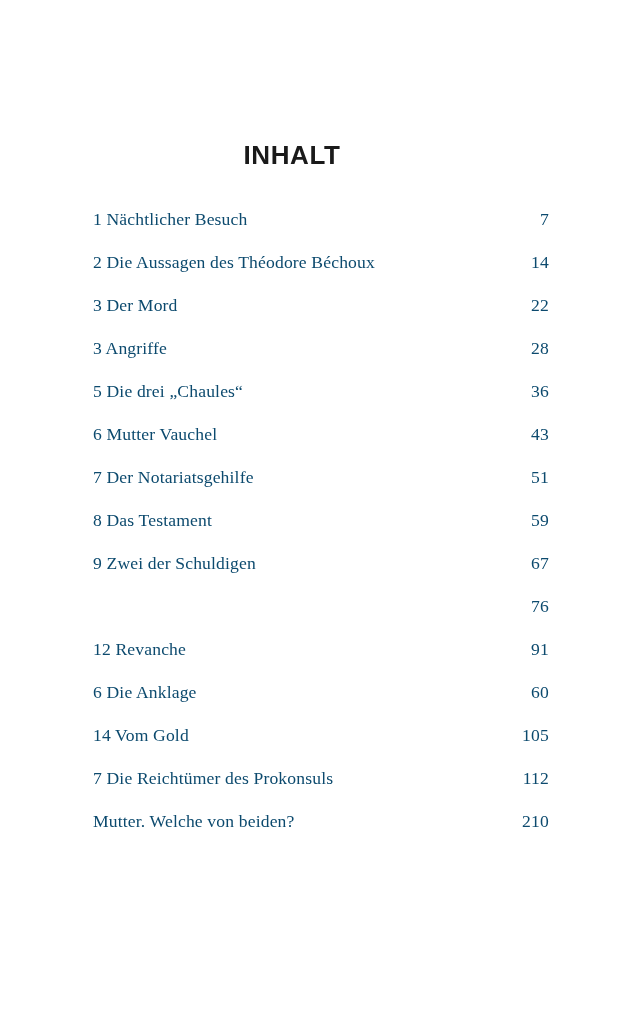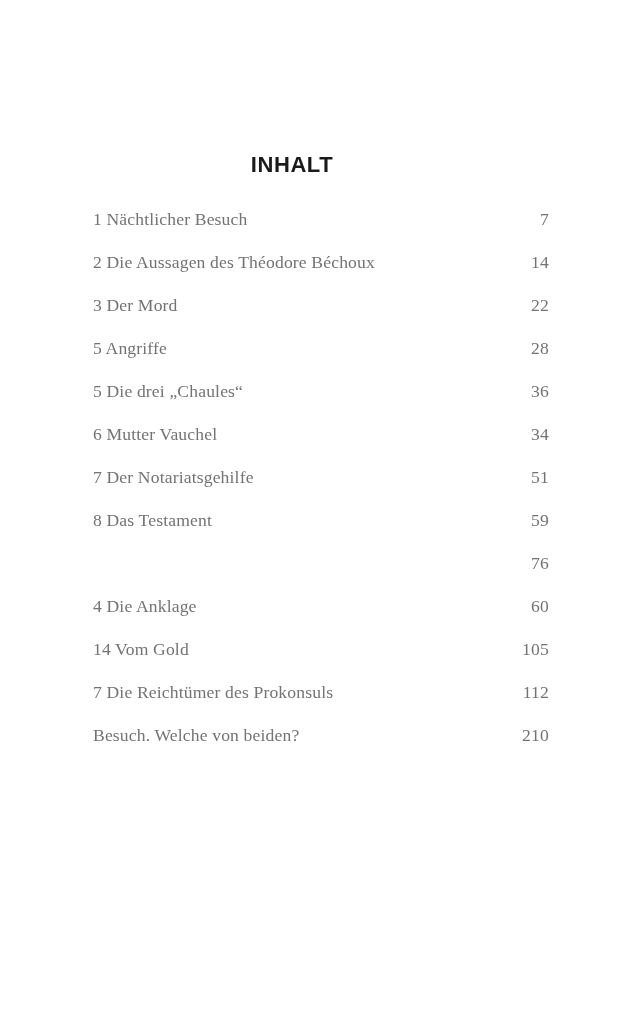--- a/index.html
+++ b/index.html
@@ -17,42 +17,42 @@
     position: relative;
     width: 644px;
     height: 1020px;
     margin: 0 auto;
     background: #ffffff;
     overflow: hidden;
   }
   #toc-title {
     position: absolute;
     left: 0;
-    top: 152px;
+    top: 140px;
     width: 584px;
     text-align: center;
     font-family: "Liberation Sans", "DejaVu Sans", sans-serif;
     font-weight: bold;
-    font-size: 22px;
+    font-size: 26px;
     letter-spacing: 0.6px;
     color: #1a1a1a;
   }
   #toc-list {
     position: absolute;
     left: 93px;
     top: 198px;
     width: 456px;
   }
   .toc-entry {
     display: flex;
     align-items: baseline;
     height: 43px;
     font-size: 17.6px;
     line-height: 43px;
-    color: #737373;
+    color: #0c4a6e;
     white-space: nowrap;
   }
   .entry-label {
     flex: 0 0 auto;
     letter-spacing: 0.15px;
   }
   .entry-leader {
     flex: 1 1 auto;
     overflow: hidden;
     position: relative;
@@ -95,63 +95,73 @@
         <span class="entry-label">2 Die Aussagen des Théodore Béchoux</span>
         <span class="entry-leader"></span>
         <span class="entry-page">14</span>
       </div>
       <div class="toc-entry">
         <span class="entry-label">3 Der Mord</span>
         <span class="entry-leader"></span>
         <span class="entry-page">22</span>
       </div>
       <div class="toc-entry">
-        <span class="entry-label">5 Angriffe</span>
+        <span class="entry-label">3 Angriffe</span>
         <span class="entry-leader"></span>
         <span class="entry-page">28</span>
       </div>
       <div class="toc-entry">
         <span class="entry-label">5 Die drei „Chaules“</span>
         <span class="entry-leader pad-left"></span>
         <span class="entry-page">36</span>
       </div>
       <div class="toc-entry">
         <span class="entry-label">6 Mutter Vauchel</span>
         <span class="entry-leader pad-left"></span>
-        <span class="entry-page">34</span>
+        <span class="entry-page">43</span>
       </div>
       <div class="toc-entry">
         <span class="entry-label">7 Der Notariatsgehilfe</span>
         <span class="entry-leader"></span>
         <span class="entry-page">51</span>
       </div>
       <div class="toc-entry">
         <span class="entry-label">8 Das Testament</span>
         <span class="entry-leader"></span>
         <span class="entry-page">59</span>
       </div>
       <div class="toc-entry">
+        <span class="entry-label">9 Zwei der Schuldigen</span>
+        <span class="entry-leader"></span>
+        <span class="entry-page">67</span>
+      </div>
+      <div class="toc-entry">
         <span class="entry-leader"></span>
         <span class="entry-page">76</span>
       </div>
       <div class="toc-entry">
-        <span class="entry-label">4 Die Anklage</span>
+        <span class="entry-label">12 Revanche</span>
+        <span class="entry-leader"></span>
+        <span class="entry-page">91</span>
+      </div>
+      <div class="toc-entry">
+        <span class="entry-label">6 Die Anklage</span>
         <span class="entry-leader pad-left"></span>
         <span class="entry-page">60</span>
       </div>
       <div class="toc-entry">
         <span class="entry-label">14 Vom Gold</span>
         <span class="entry-leader pad-left"></span>
         <span class="entry-page">105</span>
       </div>
       <div class="toc-entry">
         <span class="entry-label">7 Die Reichtümer des Prokonsuls</span>
         <span class="entry-leader"></span>
         <span class="entry-page">112</span>
       </div>
       <div class="toc-entry">
-        <span class="entry-label">Besuch. Welche von beiden?</span>
+        <span class="entry-label">Mutter. Welche von beiden?</span>
         <span class="entry-leader"></span>
         <span class="entry-page">210</span>
       </div>
     </div>
 
 </div>
 
 </body></html>

